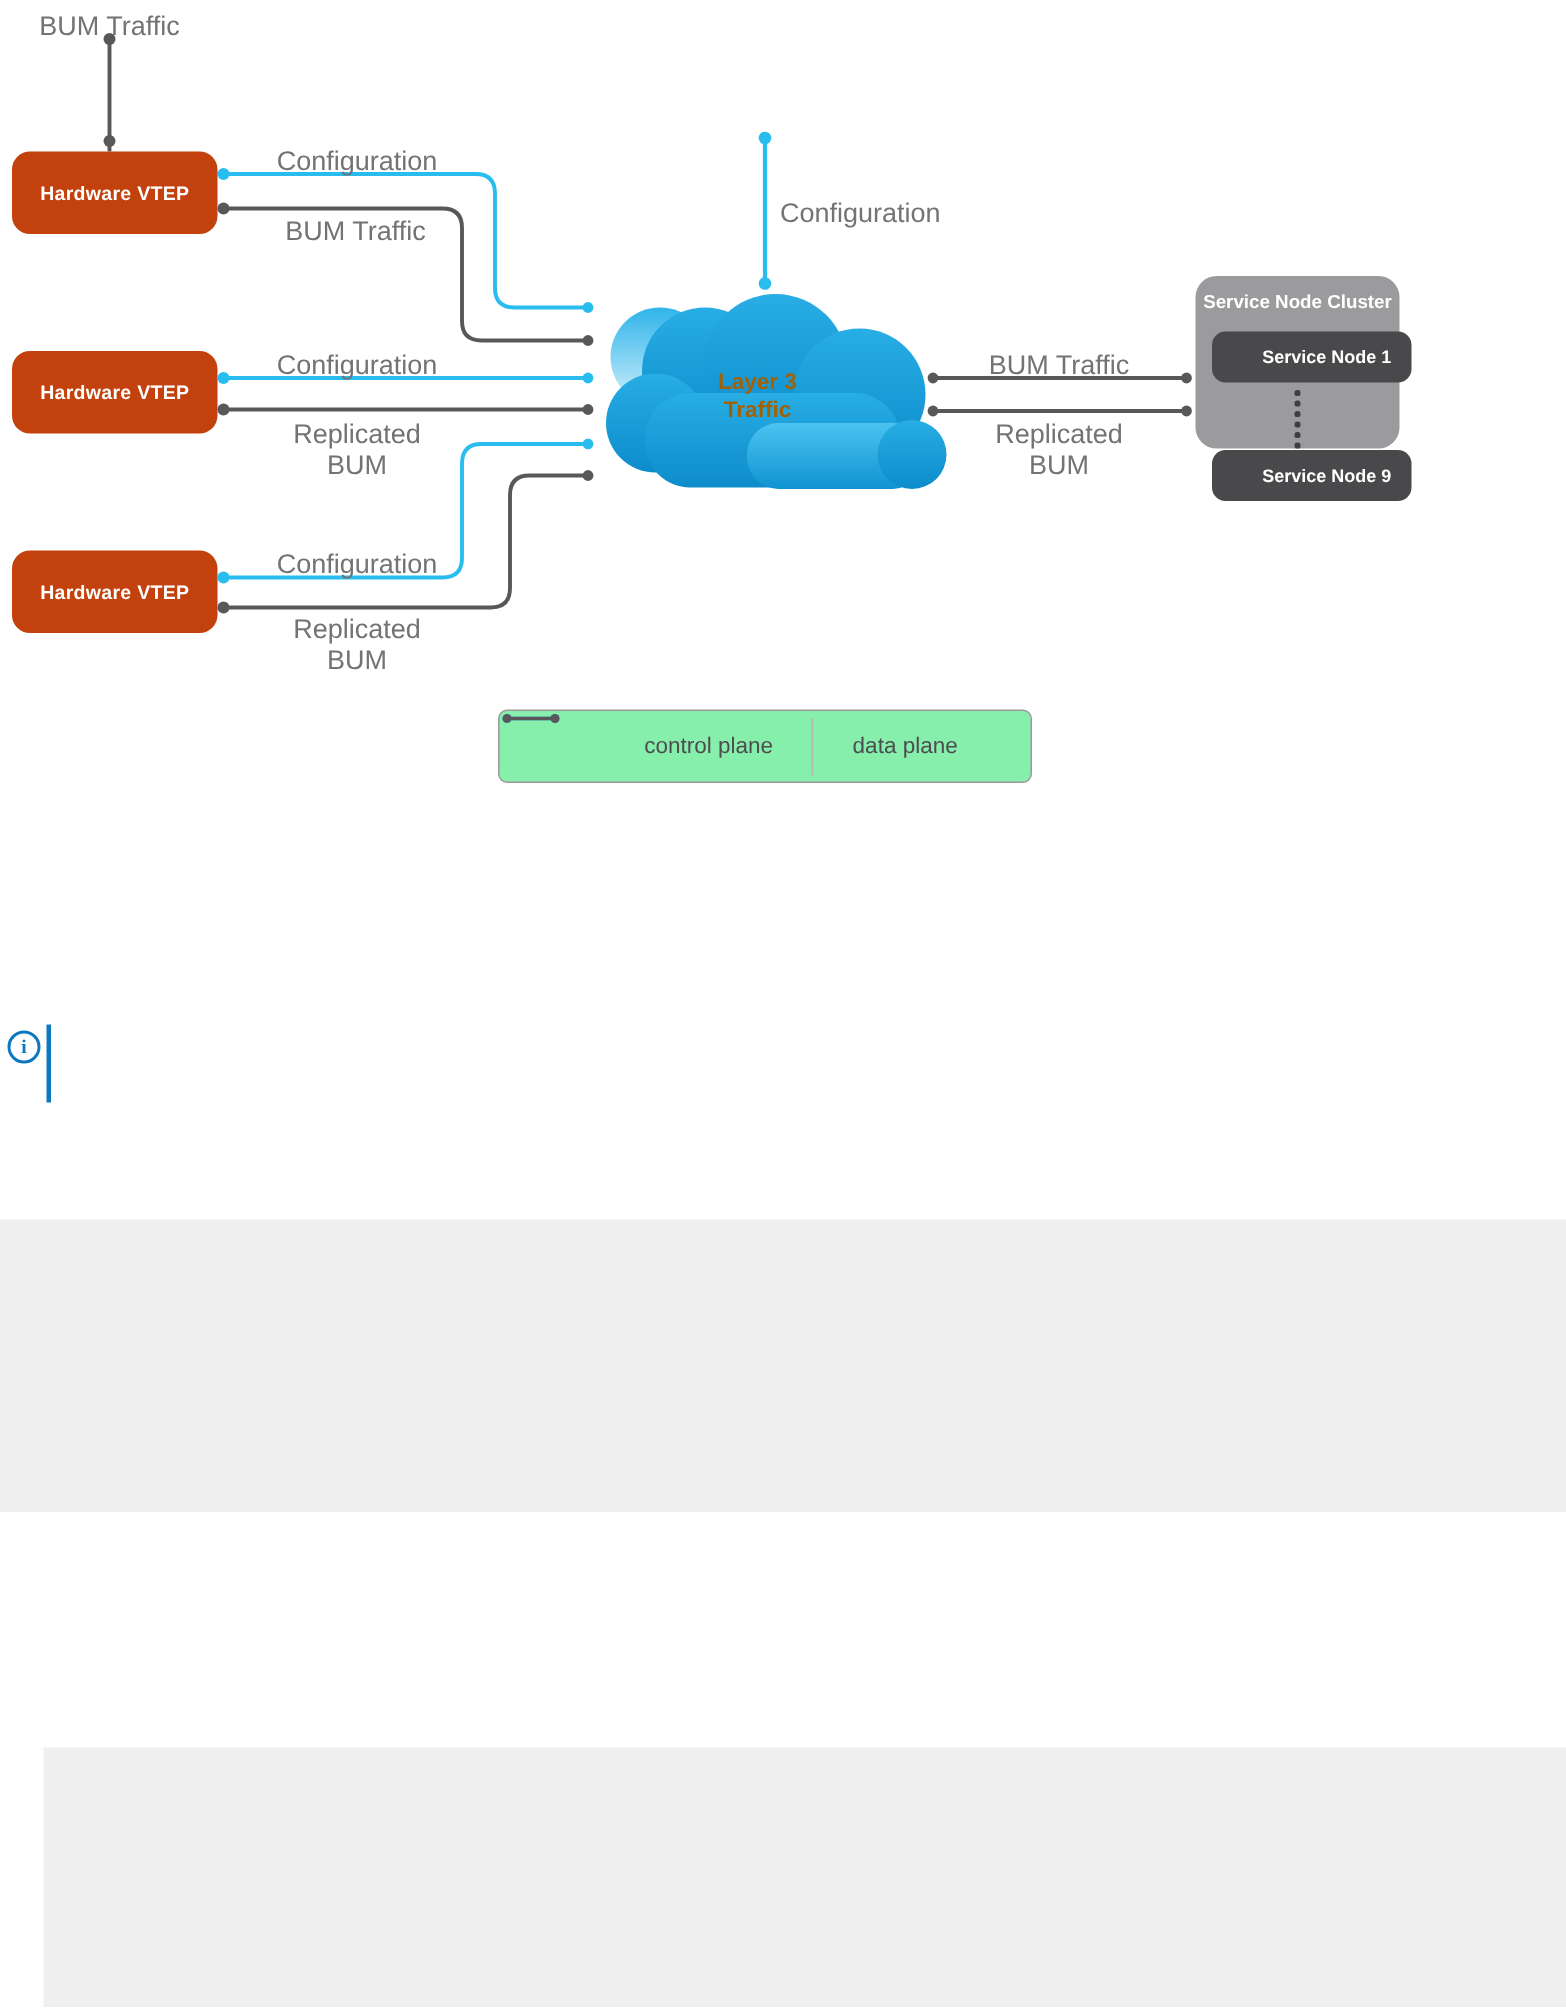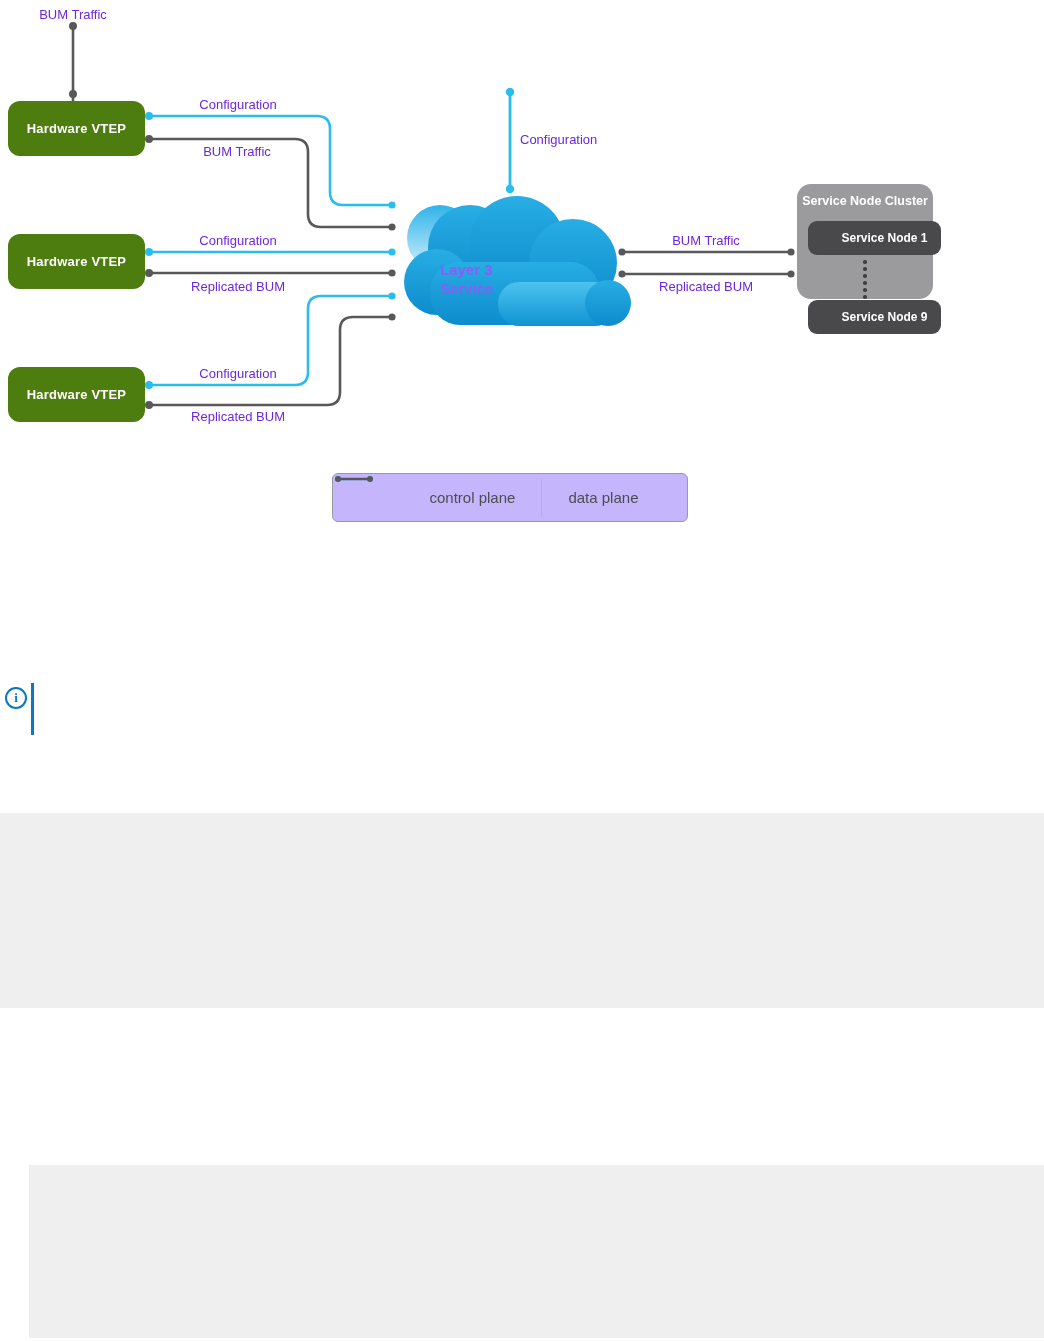--- a/index.html
+++ b/index.html
@@ -2,53 +2,53 @@
 <html><head>
 <meta charset="utf-8">
 <style>
   html,body{margin:0;padding:0;background:#ffffff;}
   .page{position:relative;width:1044px;height:1341px;background:#ffffff;overflow:hidden;
         font-family:"Liberation Sans", sans-serif;}
   svg{position:absolute;left:0;top:0;}
   .abs{position:absolute;}
 
   
-  .node-dark{background:#4d7c0f;color:#ffffff;border-radius:12px;
+  .node-dark{background:#c2410c;color:#ffffff;border-radius:12px;
              display:flex;align-items:center;justify-content:center;
              font-weight:bold;font-size:13px;letter-spacing:.2px;}
   .node-gray{background:#9b9b9d;color:#ffffff;border-radius:12px;
              display:flex;align-items:center;justify-content:center;
              font-weight:bold;font-size:13px;}
 
   .vtep{left:8px;width:137px;height:55px;}
   #vtep1{top:101px;} #vtep2{top:234px;} #vtep3{top:367px;}
 
   #nsx{left:443px;top:32px;width:135px;height:53px;}
 
   
-  .edge-label{position:absolute;font-size:13px;color:#6d28d9;text-align:center;width:120px;}
-
-  
-  .cloud-label{left:440px;top:260px;width:130px;text-align:left;color:#8b5cf6;
+  .edge-label{position:absolute;font-size:18px;color:#737373;text-align:center;width:120px;}
+
+  
+  .cloud-label{left:440px;top:245px;width:130px;text-align:center;color:#a16207;
                font-weight:bold;font-size:15px;line-height:19px;}
 
   
   .cluster{left:797px;top:184px;width:136px;height:115px;background:#9b9b9d;border-radius:14px;}
   .cluster-title{position:absolute;left:0;top:10px;width:100%;text-align:center;
                  color:#ffffff;font-weight:bold;font-size:12.5px;}
   .svc-node{position:absolute;left:11px;width:113px;height:34px;background:#49494b;
             border-radius:9px;color:#ffffff;font-weight:bold;font-size:12px;
             display:flex;align-items:center;justify-content:center;padding-left:20px;}
   #svc1{top:37px;} #svc10{top:116px;}
   .dotcol{position:absolute;left:0;top:76px;width:100%;display:flex;flex-direction:column;
           align-items:center;gap:3.5px;}
   .dotcol span{width:3.5px;height:3.5px;border-radius:50%;background:#3f3f41;display:block;}
 
   
-  .legend{left:332px;top:473px;width:356px;height:49px;background:#c4b5fd;
+  .legend{left:332px;top:473px;width:356px;height:49px;background:#86efac;
           border:1px solid #9a9a9a;border-radius:6px;display:flex;align-items:center;
           justify-content:center;box-sizing:border-box;padding-left:48px;}
   .legend-item{display:flex;align-items:center;gap:15px;font-size:15px;color:#4d4d4f;}
   .legend-divider{width:1px;height:38px;background:#b5b5b5;margin:0 26px;}
 
   
   .info-icon{left:5px;top:687px;width:22px;height:22px;border:2px solid #0c78c0;border-radius:50%;
              box-sizing:border-box;color:#0c78c0;font-size:13px;font-weight:bold;
              display:flex;align-items:center;justify-content:center;font-family:"Liberation Serif", serif;}
   .note-bar{left:31px;top:683px;width:3px;height:52px;background:#0c78c0;}
@@ -163,21 +163,21 @@
   <div class="edge-label" style="left:520px;top:132px;text-align:left;">Configuration</div>
   <div class="edge-label" style="left:646px;top:233px;">BUM Traffic</div>
   <div class="edge-label" style="left:646px;top:279px;">Replicated BUM</div>
 
   <div id="vtep1" class="abs vtep node-dark">Hardware VTEP</div>
   <div id="vtep2" class="abs vtep node-dark">Hardware VTEP</div>
   <div id="vtep3" class="abs vtep node-dark">Hardware VTEP</div>
 
   <div class="abs cloud-label">
     <div>Layer 3</div>
-    <div>Service</div>
+    <div>Traffic</div>
   </div>
 
   <div class="abs cluster">
     <div class="cluster-title">Service Node Cluster</div>
     <div id="svc1" class="svc-node">Service Node 1</div>
     <div class="dotcol">
       <span></span>
         <span></span>
         <span></span>
         <span></span>

